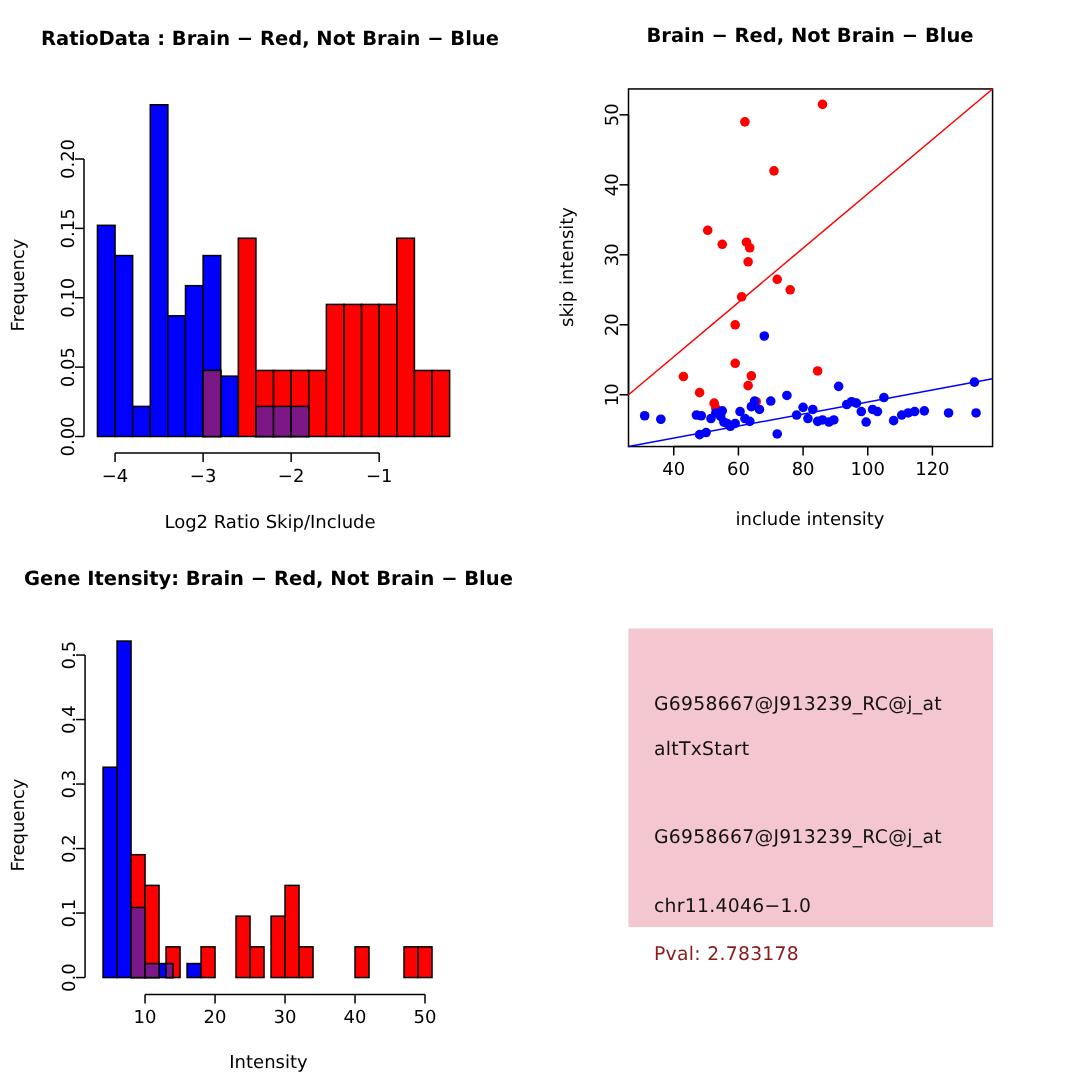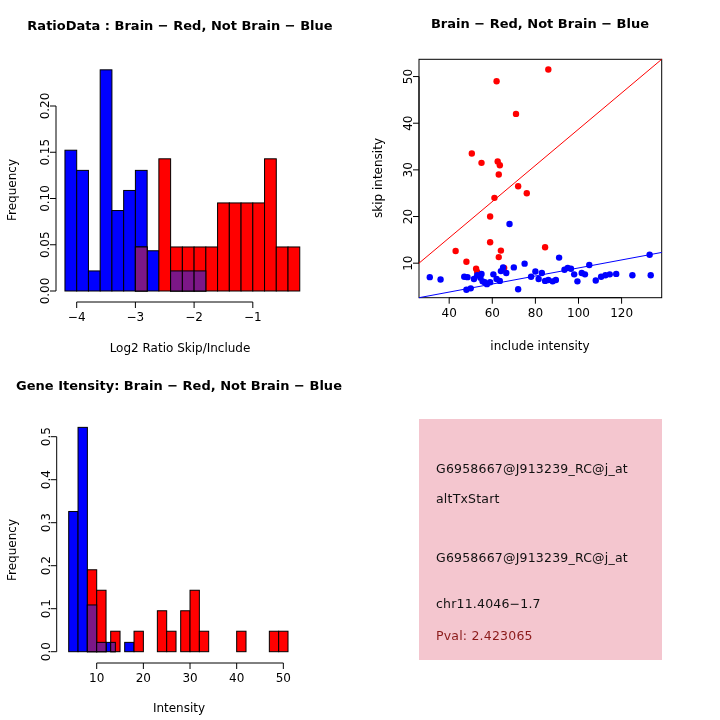--- a/index.html
+++ b/index.html
@@ -2,21 +2,21 @@
 <html><head>
 <meta charset="utf-8">
 <style>
   html,body{margin:0;padding:0;background:#ffffff;}
   #screen{position:relative;width:720px;height:720px;background:#ffffff;overflow:hidden;
           font-family:"DejaVu Sans","Liberation Sans",sans-serif;}
   svg{position:absolute;display:block;}
   #svg-ratio-hist{left:0;top:0;}
   #svg-scatter{left:360px;top:0;}
   #svg-gene-hist{left:0;top:360px;}
-  .info-box{position:absolute;left:419px;top:419px;width:243px;height:241px;}
+  .info-box{position:absolute;left:419px;top:419px;width:243px;height:199px;}
   .info-line{position:absolute;left:17px;font-size:12.5px;color:#111111;white-space:nowrap;
              letter-spacing:0.2px;}
   .info-line.pval{font-size:12.5px;}
   svg text{fill:#000000;}
 </style>
 </head>
 <body>
 
 <div id="screen">
 
@@ -226,17 +226,17 @@
       <rect x="278.67400000000004" y="271.23199999999997" width="9.331999999999994" height="20.468000000000018" fill="#ff0000" stroke="#000" stroke-width="1"></rect>
       <rect x="87.368" y="244.959" width="9.332000000000008" height="46.740999999999985" fill="#7c1787" stroke="#000" stroke-width="1"></rect>
       <rect x="96.7" y="282.36899999999997" width="9.332000000000008" height="9.331000000000017" fill="#7c1787" stroke="#000" stroke-width="1"></rect>
       <rect x="110.69800000000001" y="282.36899999999997" width="4.665999999999997" height="9.331000000000017" fill="#7c1787" stroke="#000" stroke-width="1"></rect>
     </svg>
 
   <div class="info-box" style="background: rgb(244, 198, 207);">
     <div class="info-line" style="top:42px">G6958667@J913239_RC@j_at</div>
     <div class="info-line" style="top:72px">altTxStart</div>
     <div class="info-line" style="top:131px">G6958667@J913239_RC@j_at</div>
-    <div class="info-line" style="top:177px">chr11.4046−1.7</div>
-    <div class="info-line pval" style="top: 209px; color: rgb(139, 26, 26);">Pval: 2.423065</div>
+    <div class="info-line" style="top:177px">chr11.4046−1.0</div>
+    <div class="info-line pval" style="top: 209px; color: rgb(139, 26, 26);">Pval: 2.783178</div>
   </div>
 
 </div>
 
 </body></html>

